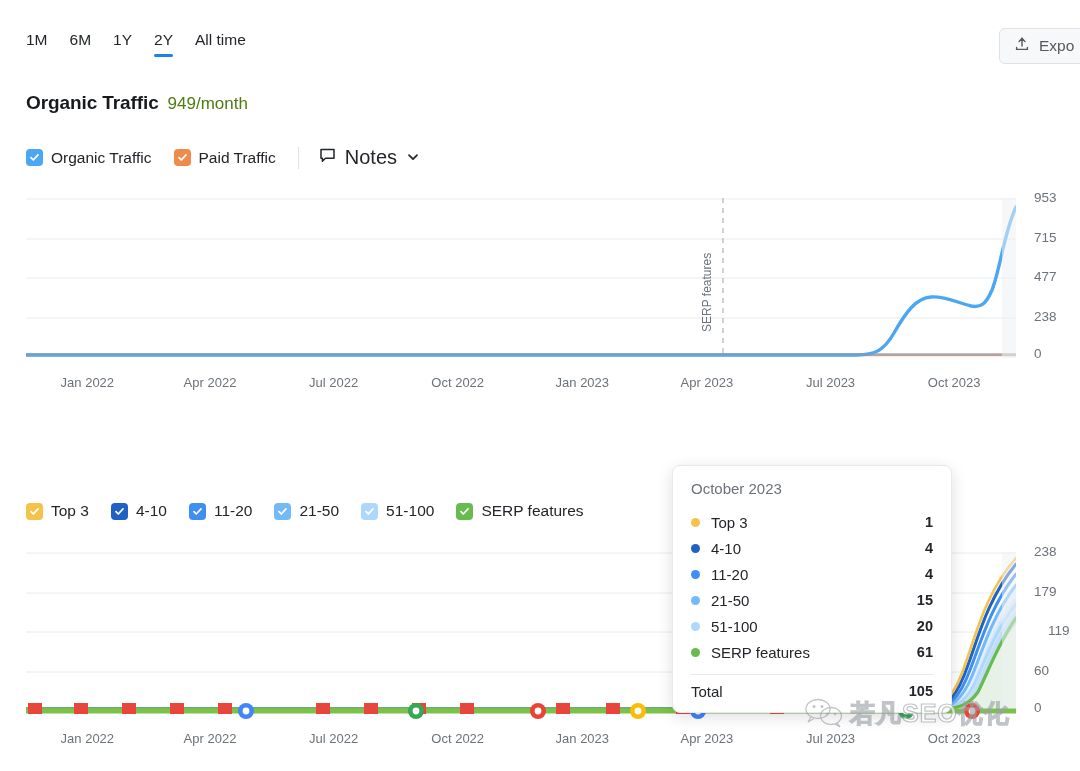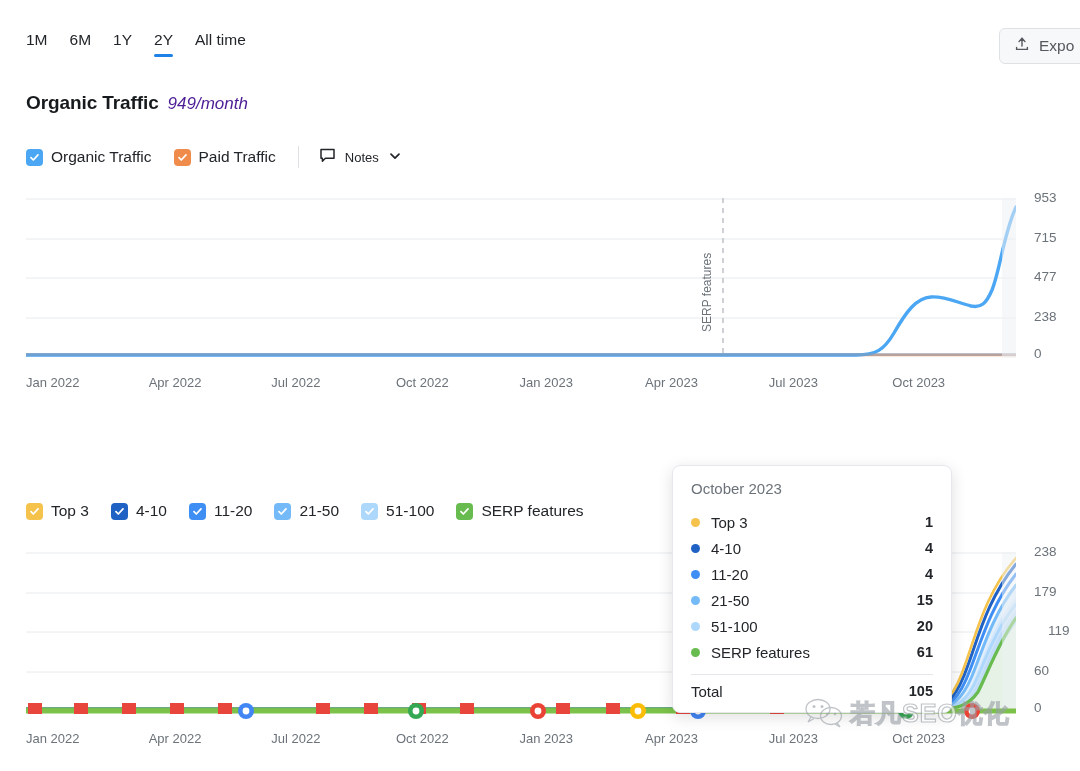--- a/index.html
+++ b/index.html
@@ -36,49 +36,49 @@
     padding: 0 14px;
     border: 1px solid #dfe2e5; border-radius: 6px;
     background: #f7f8f9; color: #55585e; font-size: 15.5px;
     white-space: nowrap; cursor: pointer;
   }
   .export-btn svg { flex: none; }
 
   
   .sec-title { position: absolute; display: flex; align-items: baseline; gap: 9px; }
   .sec-title .h { font-size: 19px; font-weight: bold; color: #171a1c; letter-spacing: -.1px; }
-  .sec-title .v { font-size: 17px; color: #4c1d95; font-style: italic; }
+  .sec-title .v { font-size: 17px; color: #4d7c0f; }
 
   
   .legend { position: absolute; display: flex; align-items: center; }
   .legend-item {
     display: flex; align-items: center; gap: 8px;
     font-size: 15.5px; color: #222529; cursor: pointer;
     margin-right: 22px; white-space: nowrap;
   }
   .cbx {
     width: 17px; height: 17px; border-radius: 4px;
     display: flex; align-items: center; justify-content: center; flex: none;
   }
   .cbx svg { display: block; }
   .divider-v {
     width: 1px; height: 22px; background: #dfe2e5; margin: 0 20px 0 0;
   }
   .notes {
     display: flex; align-items: center; gap: 9px;
-    font-size: 13px; color: #222529; cursor: pointer;
+    font-size: 20px; color: #222529; cursor: pointer;
   }
 
   
   .chart { position: absolute; }
   .chart svg { display: block; }
   .axis-labels {
     position: absolute; display: flex; font-size: 13px; color: #6b7279;
   }
-  .axis-labels span { }
+  .axis-labels span { text-align: center; }
   .ylabels {
     position: absolute; font-size: 13.5px; color: #6b7279;
   }
   .ylabels span { position: absolute; left: 0; }
 
   .serp-ann-label {
     position: absolute;
     font-size: 12px; color: #6b7279;
     writing-mode: vertical-rl; transform: rotate(180deg);
     white-space: nowrap;

